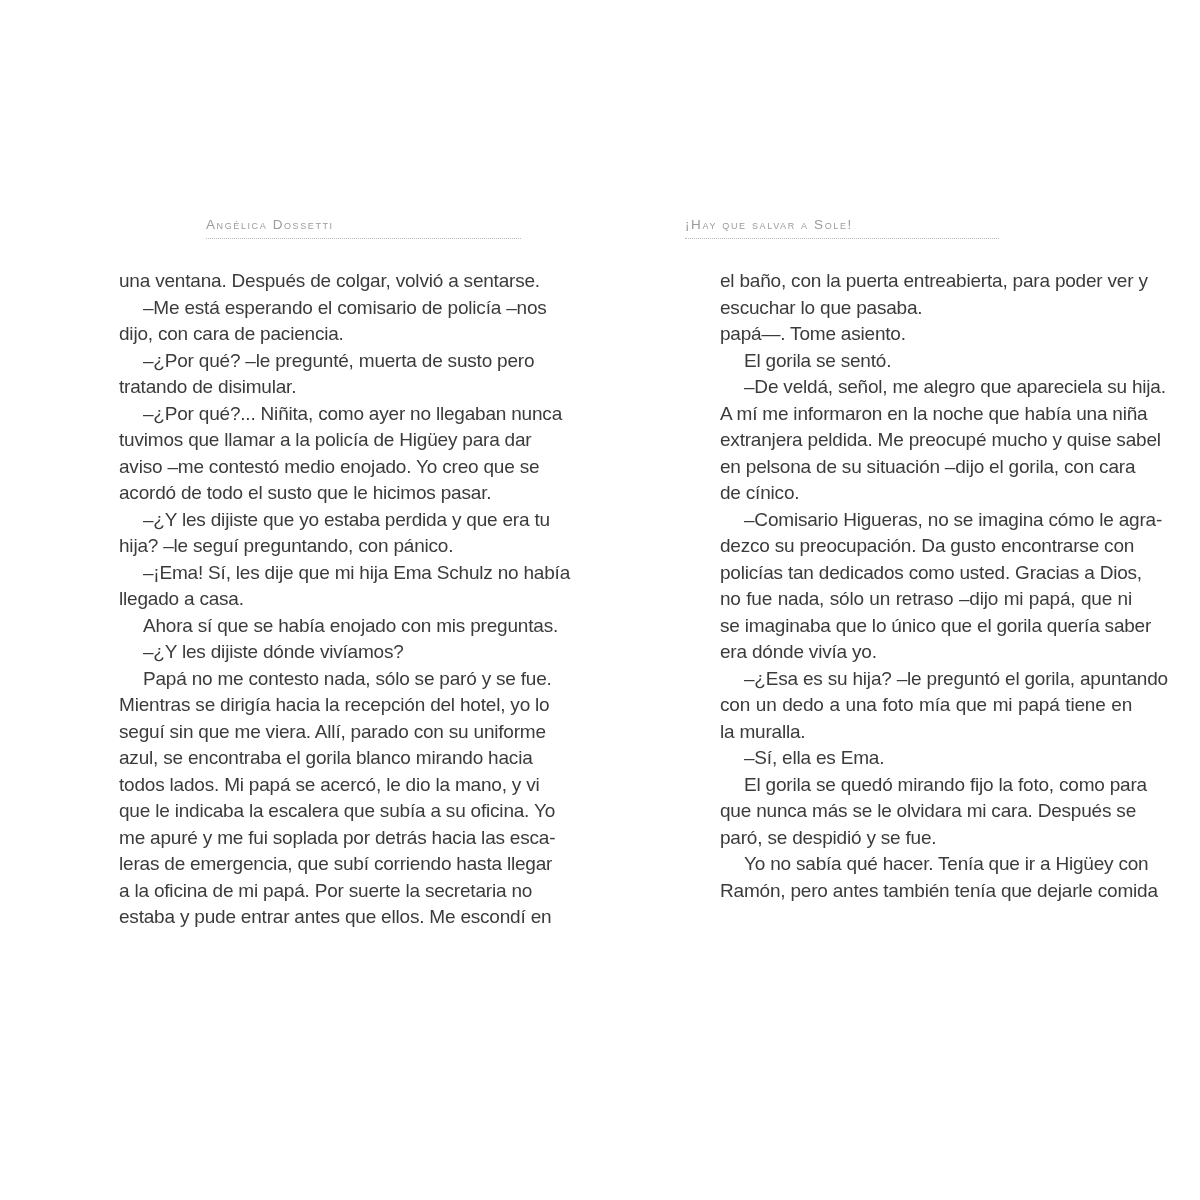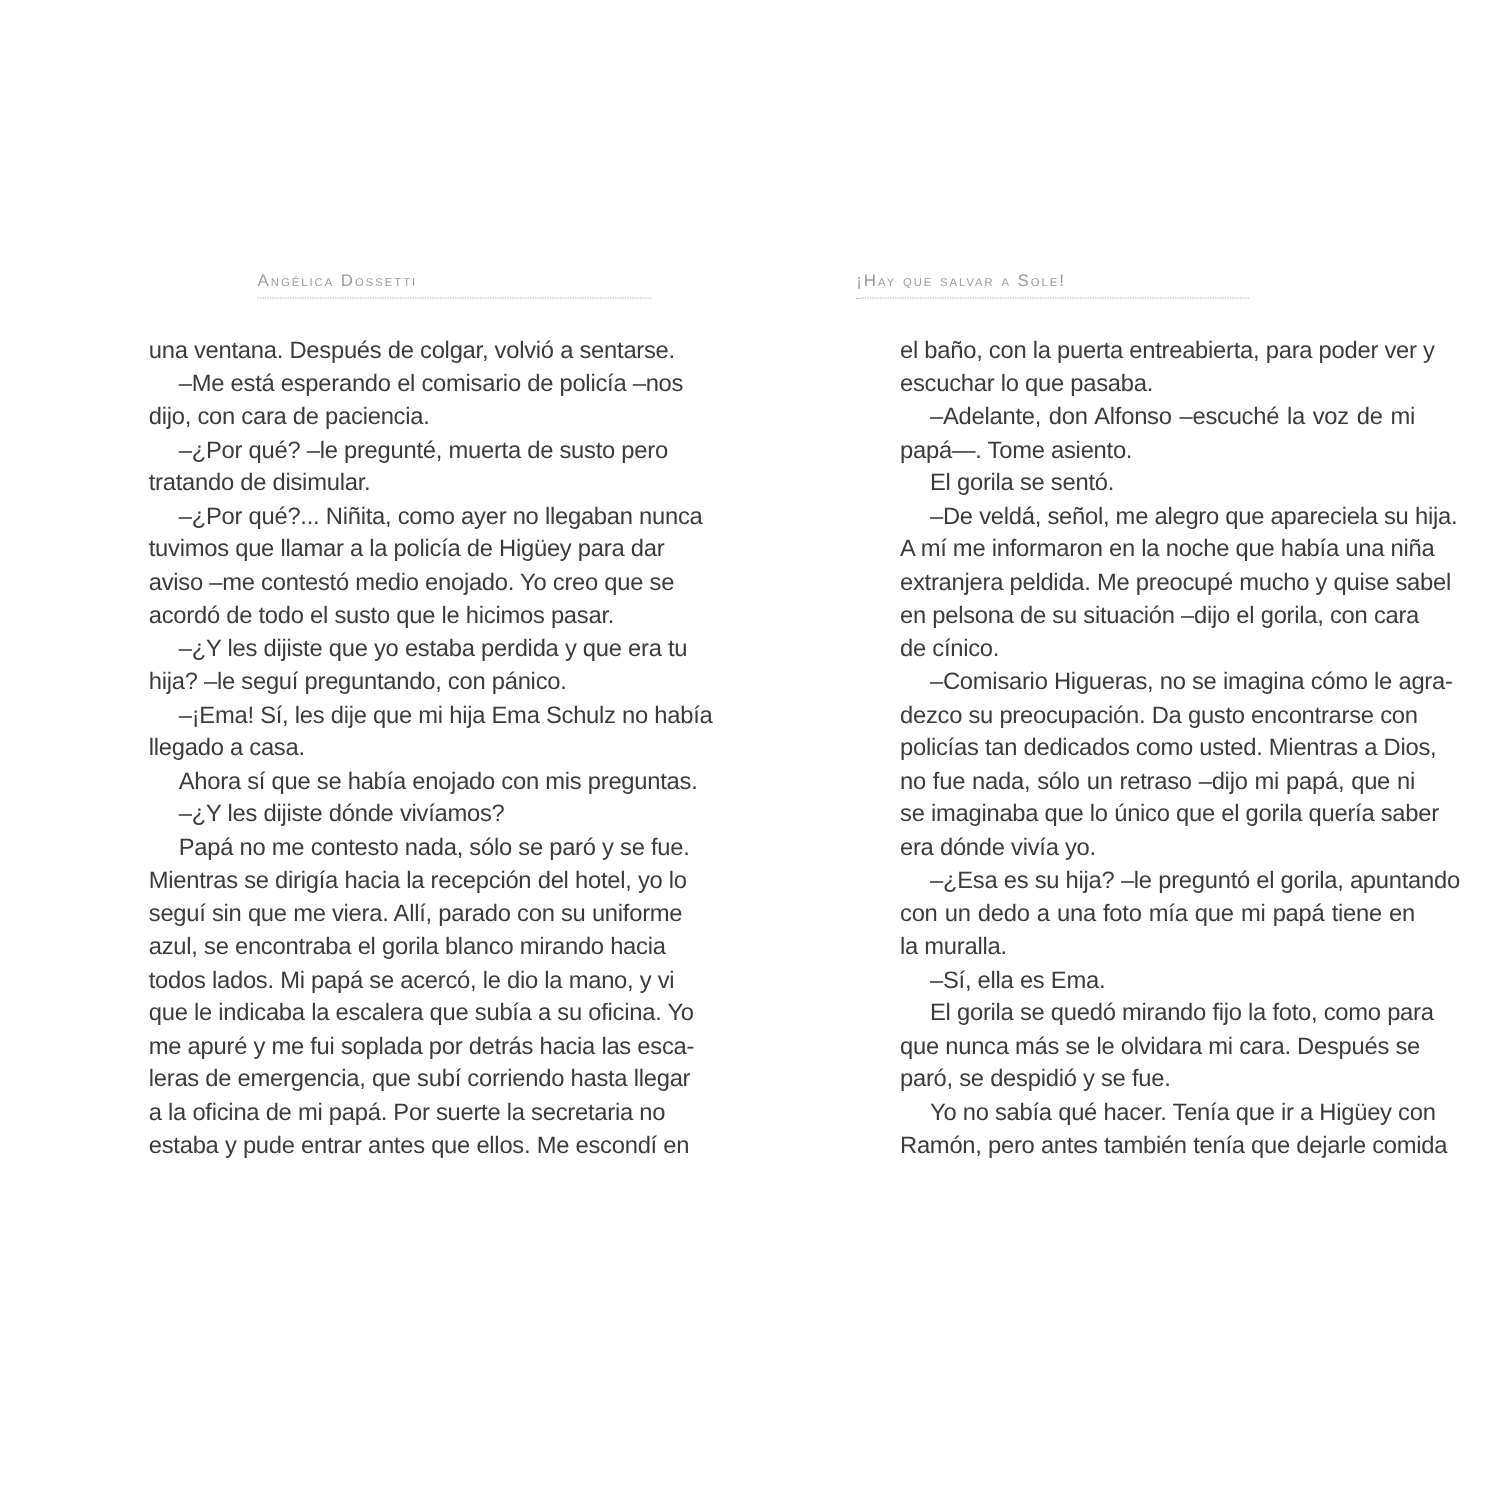--- a/index.html
+++ b/index.html
@@ -115,31 +115,30 @@
       <div class="line">que le indicaba la escalera que subía a su oficina. Yo</div>
       <div class="line">me apuré y me fui soplada por detrás hacia las esca-</div>
       <div class="line">leras de emergencia, que subí corriendo hasta llegar</div>
       <div class="line">a la oficina de mi papá. Por suerte la secretaria no</div>
       <div class="line">estaba y pude entrar antes que ellos. Me escondí en</div>
     </div>
 
   <div class="textblock right">
       <div class="line">el baño, con la puerta entreabierta, para poder ver y</div>
       <div class="line para-end">escuchar lo que pasaba.</div>
-      <div class="line indent">–Adelante, don Alfonso –escuché la voz de mi</div>
       <div class="line para-end">papá—. Tome asiento.</div>
       <div class="line indent para-end">El gorila se sentó.</div>
       <div class="line indent">–De veldá, señol, me alegro que apareciela su hija.</div>
       <div class="line">A mí me informaron en la noche que había una niña</div>
       <div class="line">extranjera peldida. Me preocupé mucho y quise sabel</div>
       <div class="line">en pelsona de su situación –dijo el gorila, con cara</div>
       <div class="line para-end">de cínico.</div>
       <div class="line indent">–Comisario Higueras, no se imagina cómo le agra-</div>
       <div class="line">dezco su preocupación. Da gusto encontrarse con</div>
-      <div class="line">policías tan dedicados como usted. Mientras a Dios,</div>
+      <div class="line">policías tan dedicados como usted. Gracias a Dios,</div>
       <div class="line">no fue nada, sólo un retraso –dijo mi papá, que ni</div>
       <div class="line">se imaginaba que lo único que el gorila quería saber</div>
       <div class="line para-end">era dónde vivía yo.</div>
       <div class="line indent">–¿Esa es su hija? –le preguntó el gorila, apuntando</div>
       <div class="line">con un dedo a una foto mía que mi papá tiene en</div>
       <div class="line para-end">la muralla.</div>
       <div class="line indent para-end">–Sí, ella es Ema.</div>
       <div class="line indent">El gorila se quedó mirando fijo la foto, como para</div>
       <div class="line">que nunca más se le olvidara mi cara. Después se</div>
       <div class="line para-end">paró, se despidió y se fue.</div>

